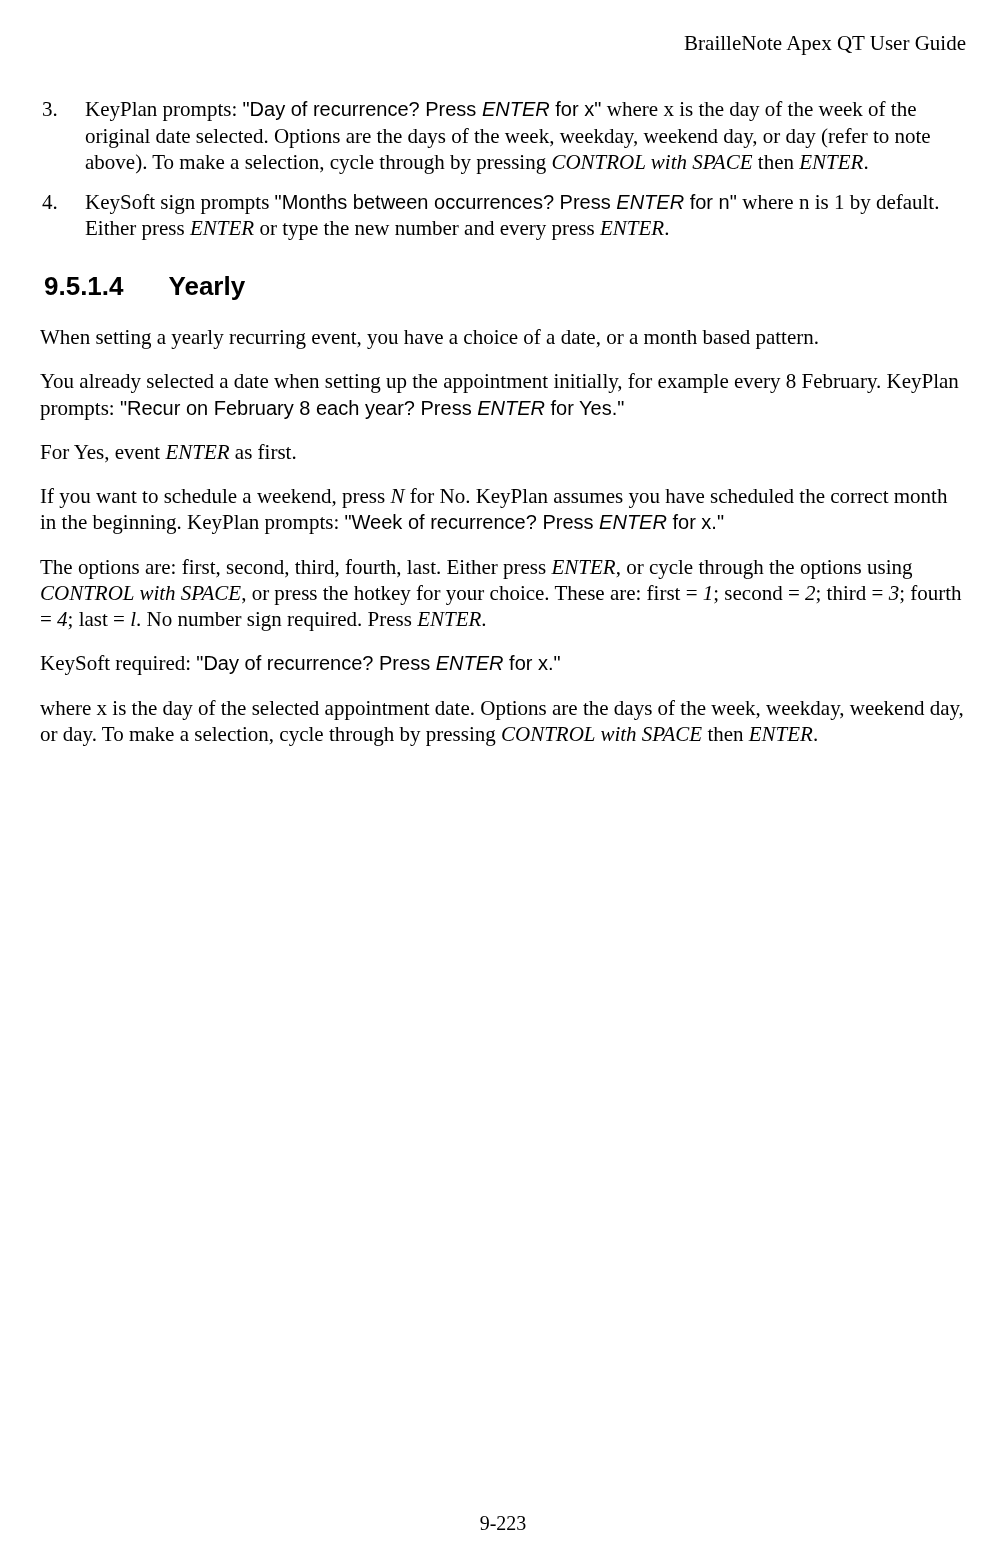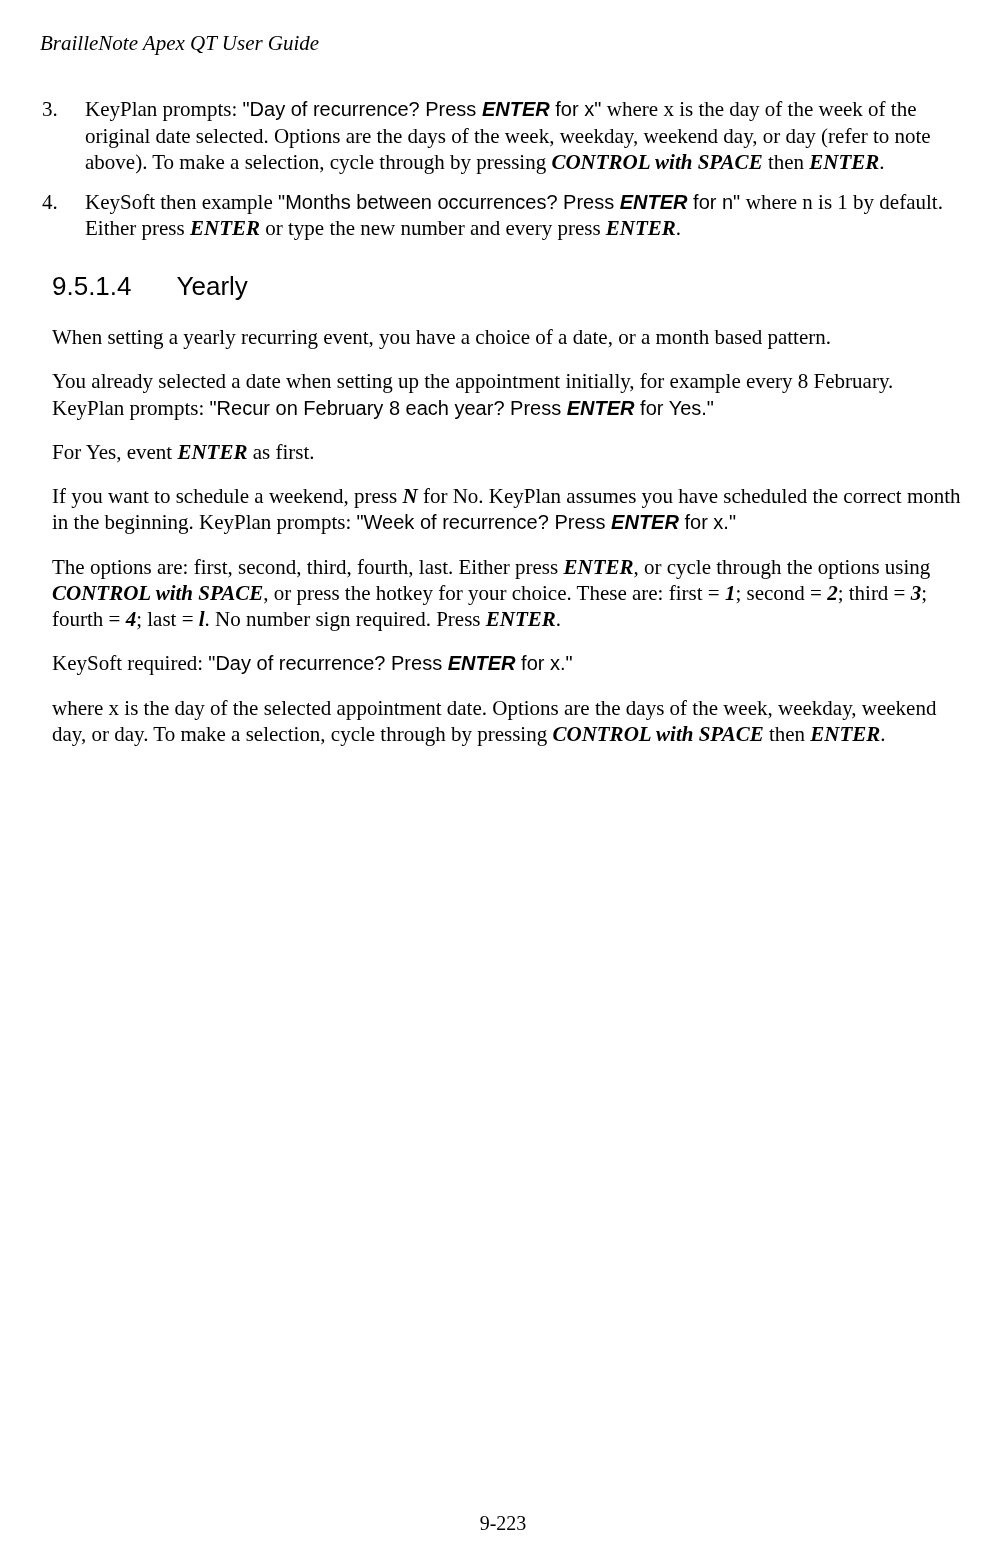--- a/index.html
+++ b/index.html
@@ -9,21 +9,21 @@
       color: #000;
       background: #fff;
       margin: 0;
       padding: 30px 40px 30px 40px;
       width: 1006px;
       height: 1566px;
       box-sizing: border-box;
       position: relative;
     }
     .header {
-      font-style: italic;
+      text-align: right;
       font-size: 21px;
       margin-bottom: 40px;
     }
     ol.numbered {
       list-style: none;
       padding: 0;
       margin: 0;
     }
     ol.numbered li {
       padding-left: 45px;
@@ -31,29 +31,29 @@
       margin-bottom: 14px;
     }
     ol.numbered li .num {
       position: absolute;
       left: 2px;
     }
     .alt-font {
       font-family: Arial, Helvetica, sans-serif;
       font-size: 20px;
     }
-    .bolditalic { font-weight: bold; font-style: italic; }
+    .bolditalic { font-weight: normal; font-style: italic; }
     h2.section-heading {
       font-family: Arial, Helvetica, sans-serif;
-      font-weight: normal;
+      font-weight: bold;
       font-size: 26px;
-      margin: 28px 0 22px 12px;
+      margin: 28px 0 22px 4px;
     }
     h2.section-heading .sec-num { margin-right: 45px; }
-    p { margin: 0 0 18px 12px; }
+    p { margin: 0 0 18px 0; }
     .footer {
       position: absolute;
       bottom: 30px;
       left: 0;
       width: 100%;
       text-align: center;
       font-size: 20px;
     }
   </style>
 </head>
@@ -61,21 +61,21 @@
 
 <div class="header">BrailleNote Apex QT User Guide</div>
 
 <ol class="numbered">
   <li>
     <span class="num">3.</span>
     <span> KeyPlan prompts: </span><span class="alt-font">"Day of recurrence? Press </span><span class="alt-font bolditalic">ENTER</span><span class="alt-font"> for x" </span><span>where x is the day of the week of the original date selected. Options are the days of the week, weekday, weekend day, or day (refer to note above). To make a selection, cycle through by pressing </span><span class="bolditalic">CONTROL with SPACE</span><span> then </span><span class="bolditalic">ENTER</span><span>.</span>
   </li>
   <li>
     <span class="num">4.</span>
-    <span> KeySoft then example </span><span class="alt-font">"Months between occurrences? Press </span><span class="alt-font bolditalic">ENTER</span><span class="alt-font"> for n" </span><span>where n is 1 by default. Either press </span><span class="bolditalic">ENTER</span><span> or type the new number and every press </span><span class="bolditalic">ENTER</span><span>.</span>
+    <span> KeySoft sign prompts </span><span class="alt-font">"Months between occurrences? Press </span><span class="alt-font bolditalic">ENTER</span><span class="alt-font"> for n" </span><span>where n is 1 by default. Either press </span><span class="bolditalic">ENTER</span><span> or type the new number and every press </span><span class="bolditalic">ENTER</span><span>.</span>
   </li>
 </ol>
 
 <h2 class="section-heading">
   <span class="sec-num">9.5.1.4</span><span>Yearly</span>
 </h2>
 
 <p>When setting a yearly recurring event, you have a choice of a date, or a month based pattern.</p>
 
 <p>

